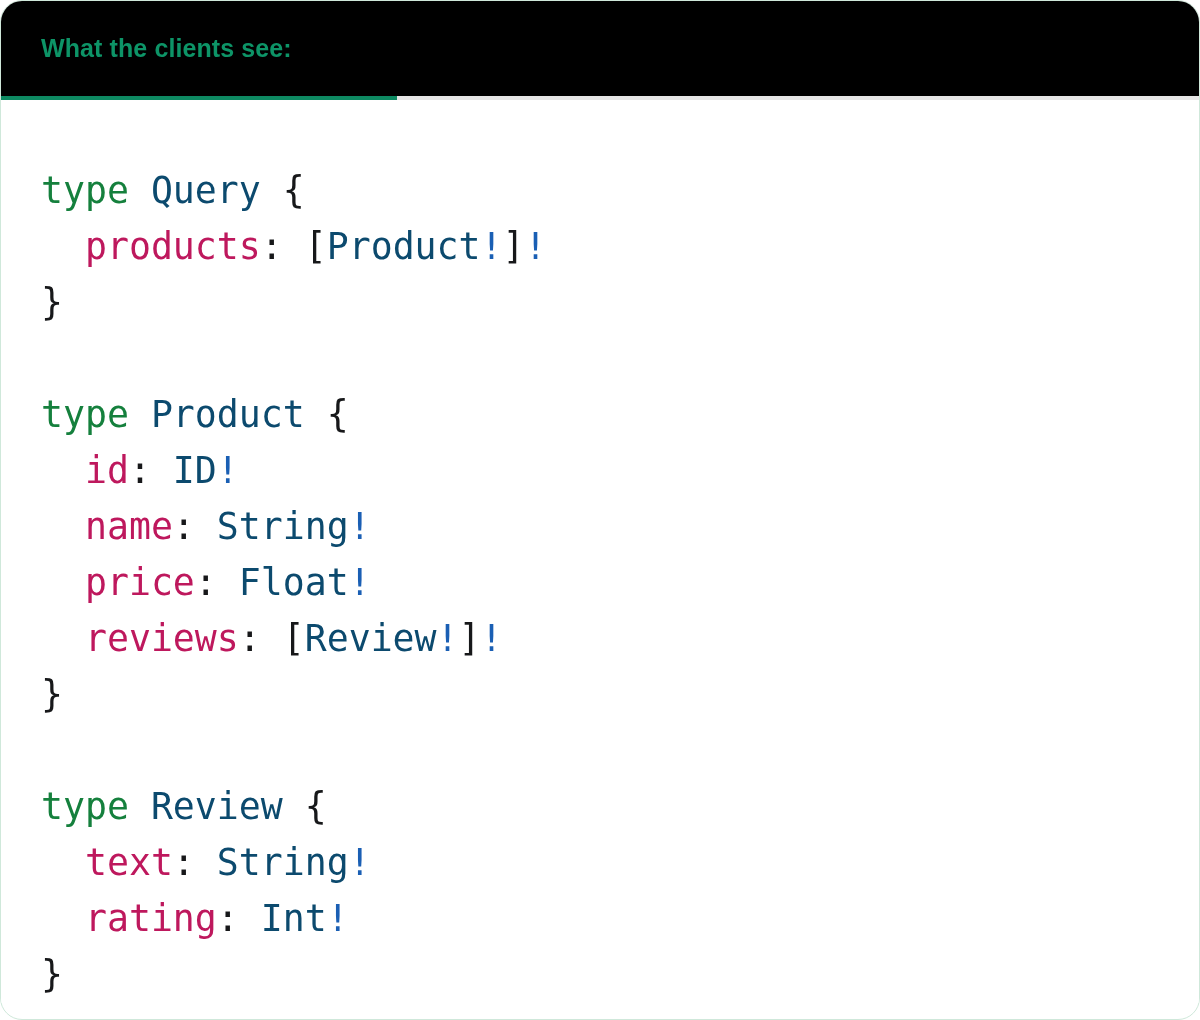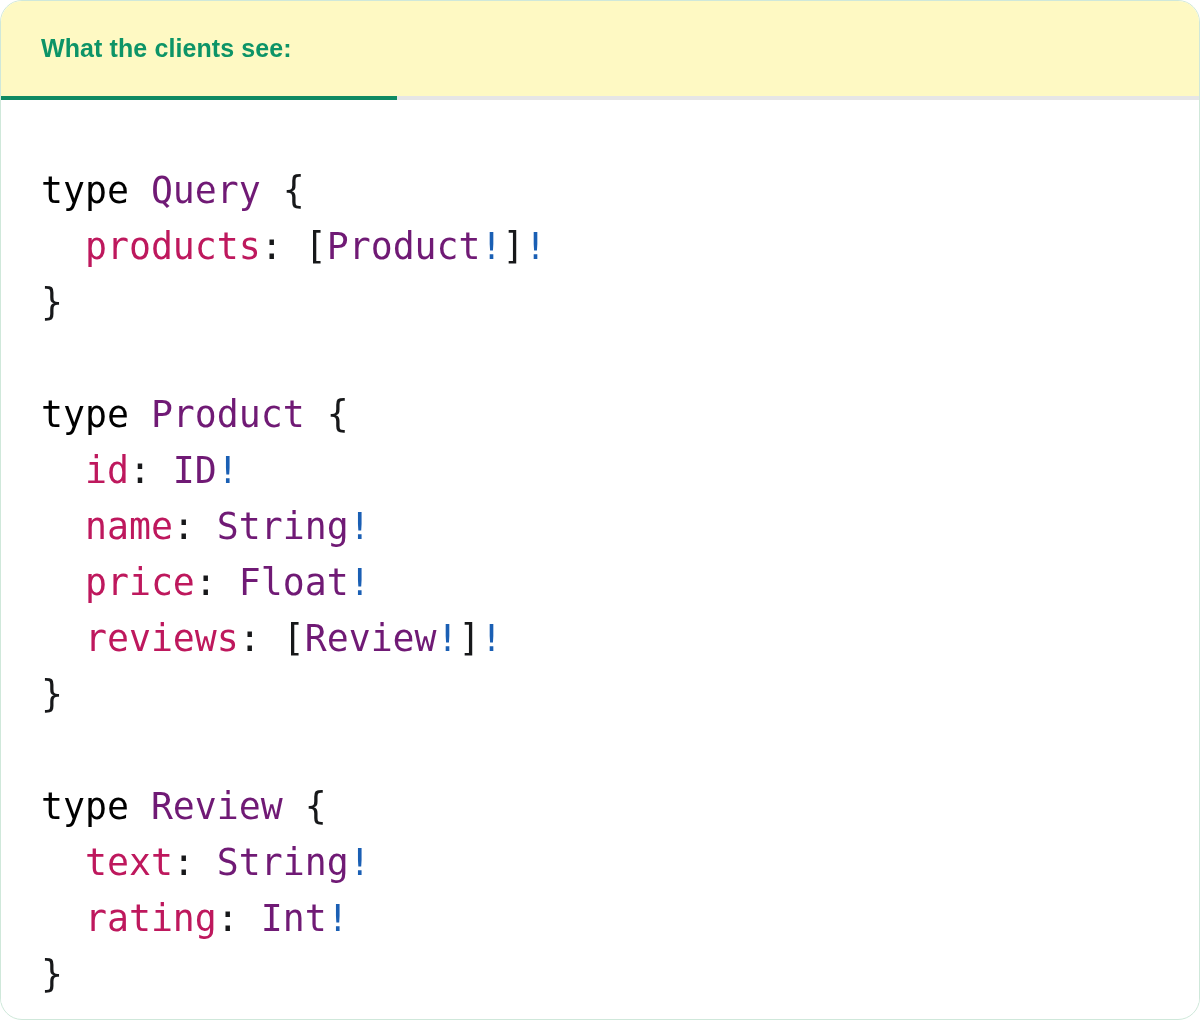--- a/index.html
+++ b/index.html
@@ -22,21 +22,21 @@
     background: #ffffff;
     border: 1px solid #cfe8da;
     border-radius: 22px;
     overflow: hidden;
   }
 
   
   .tabstrip {
     position: relative;
     height: 99px;
-    background: #fef9c3;
+    background: #000000;
     border-bottom: 4px solid #e6e6e6;
     box-sizing: border-box;
   }
   .tab {
     position: absolute;
     left: 0;
     top: 0;
     width: 396px;
     height: 99px;
     box-sizing: border-box;
@@ -66,22 +66,22 @@
     line-height: 56px;
     white-space: pre;
     color: #17181a;
   }
   .code-line {
     height: 56px;
     white-space: pre;
   }
   .code-line.blank { color: transparent; }
 
-  .tok-kw   { color: #000000; }      
-  .tok-type { color: #701a75; }      
+  .tok-kw   { color: #15803d; }      
+  .tok-type { color: #0c4a6e; }      
   .tok-punct{ color: #17181a; }      
   .tok-field{ color: #be185d; }      
   .tok-bang { color: #1a5fb4; }      
 </style>
 </head>
 <body>
 
 <div class="card">
 
   <div class="tabstrip">

